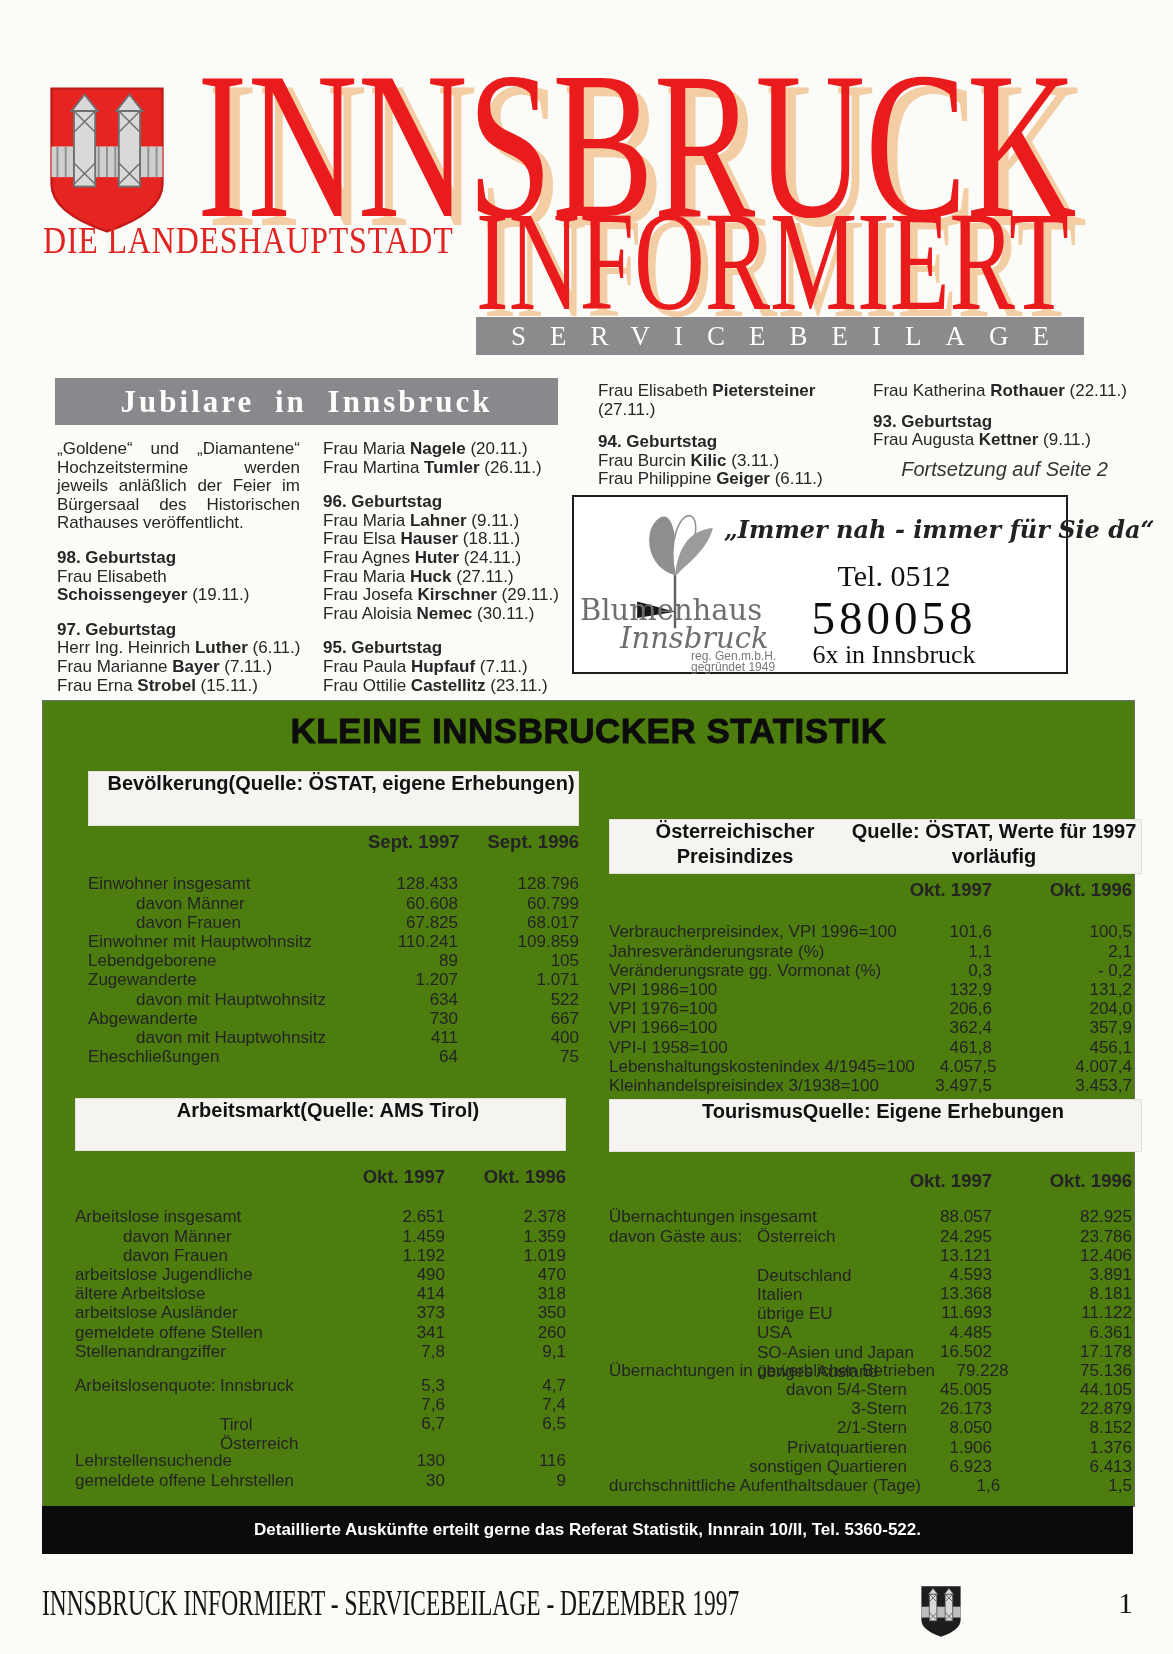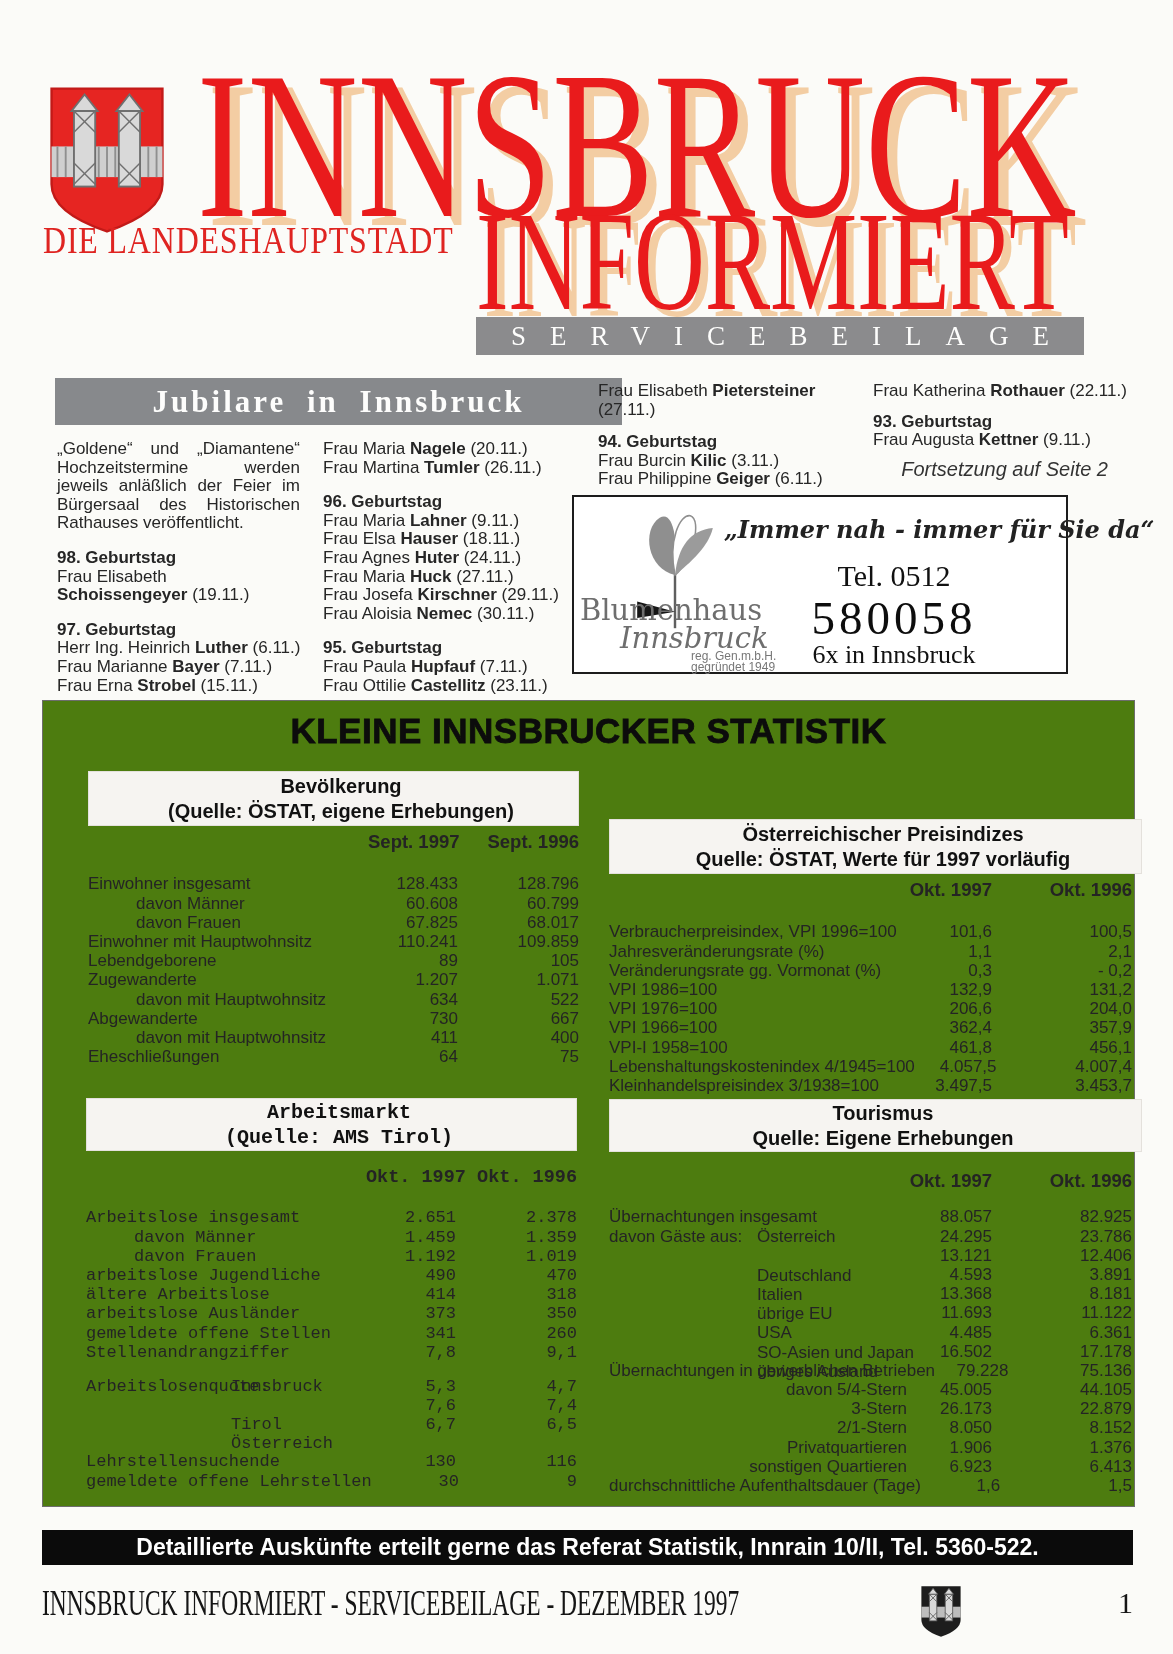--- a/index.html
+++ b/index.html
@@ -14,21 +14,21 @@
           color:#e91b1c;transform:scaleX(.725);transform-origin:left top;white-space:nowrap;
           text-shadow:14px 9px 0 #f3cda3;}
   .title2{left:476px;top:190px;font-family:"Liberation Serif",serif;font-size:142px;line-height:1;
           color:#e91b1c;transform:scaleX(.69);transform-origin:left top;white-space:nowrap;
           text-shadow:11px 7px 0 #f3cda3;}
   .banner{left:476px;top:317px;width:608px;height:38px;background:#8b8b8d;display:flex;
           align-items:center;justify-content:center;font-family:"Liberation Serif",serif;
           font-size:27px;color:#fdfdfc;letter-spacing:24px;text-indent:24px;white-space:nowrap;}
 
   
-  .jubar{left:55px;top:378px;width:567px;height:47px;background:#87898c;display:flex;align-items:center;
+  .jubar{left:55px;top:378px;width:503px;height:47px;background:#87898c;display:flex;align-items:center;
          justify-content:center;font-family:"Liberation Serif",serif;font-weight:bold;font-size:31px;
          color:#fdfdfc;letter-spacing:3px;word-spacing:10px;}
   .jcol{font-size:17px;line-height:18.6px;color:#262626;}
   .jcol .jline{white-space:nowrap;}
   .jcol .jline.wrap{white-space:normal;}
   .jcol .jname{font-weight:bold;}
   .jcol .jhead{font-weight:bold;white-space:nowrap;}
   .jcol .jpara{text-align:justify;white-space:normal;}
   .jcol .jnote{font-style:italic;font-size:20px;color:#333;text-align:right;white-space:nowrap;}
   #jcol1{left:57px;top:440px;width:243px;}
@@ -49,54 +49,54 @@
   .ad-brand1{left:6px;top:96px;font-family:"DejaVu Serif",serif;font-size:29px;color:#6e6e6e;}
   .ad-brand2{left:46px;top:124px;font-family:"DejaVu Serif",serif;font-style:italic;font-size:29px;color:#6e6e6e;}
   .ad-reg{left:117px;top:154px;font-size:12px;color:#777;line-height:11px;}
   .ad-tulip{left:55px;top:12px;}
 
   
   .panel{left:42px;top:700px;width:1091px;height:805px;background:#4d7c0f;border:1px solid #6d6d6d;}
   .panel-title{left:0;top:10px;width:100%;text-align:center;font-size:35px;font-weight:bold;
                letter-spacing:.5px;color:#0c0c0c;-webkit-text-stroke:.8px #0c0c0c;}
   .stat-table{position:absolute;}
-  .tbox{background:#f6f4f1;display:flex;flex-direction:column;justify-content:center;text-align:center;
+  .tbox{background:#f6f4f1;display:flex;flex-direction:row;justify-content:center;text-align:center;
         font-weight:bold;font-size:20px;line-height:25px;color:#111;box-shadow:0 0 0 1px #e4e1dc inset;padding-left:15px;}
   .trow{display:flex;align-items:flex-end;height:19.2px;font-size:17px;color:#242424;}
   .trow.h2{height:38.4px;}
   .tlabel{flex:1;position:relative;white-space:nowrap;overflow:visible;}
   .tlabel.ind{padding-left:48px;}
   .tlabel .sub{position:absolute;white-space:nowrap;}
   .tlabel .sub.right{position:static;display:block;text-align:right;}
   .tlabel .twoline div{line-height:19.2px;}
   .tval{text-align:right;white-space:nowrap;}
   .cols-row .tval{font-weight:bold;font-size:18.5px;}
   .lt{padding-left:22px;}
   .lt .tval.a{width:90px;padding-right:21px;}
   .lt .tval.b{width:100px;}
   .lt .tlabel .sub{left:145px;}
   .rt{padding-left:31px;}
   .rt .tval.a{width:85px;padding-right:20px;}
   .rt .tval.b{width:120px;padding-right:10px;}
   .rt .tlabel .sub{left:148px;}
   #t-bev{left:23px;top:70px;width:491px;}
   #t-preis{left:535px;top:70px;width:533px;margin-top:48px;}
-  #t-arb{left:21px;top:397px;width:491px;font-family:Liberation Mono, monospace;}
+  #t-arb{left:10px;top:397px;width:491px;}
   #t-tour{left:535px;top:398px;width:533px;}
   #t-bev .tbox,#t-preis .tbox{height:55px;}
   #t-arb .tbox,#t-tour .tbox{height:53px;}
   #t-bev .cols-row,#t-preis .cols-row{margin-top:8px;}
   #t-arb .cols-row{margin-top:18px;}
   #t-tour .cols-row{margin-top:21px;}
   #t-bev .rows,#t-preis .rows{margin-top:22px;}
   #t-arb .rows{margin-top:20px;}
   #t-tour .rows{margin-top:16px;}
 
-  .blackbar{left:42px;top:1506px;width:1091px;height:35px;background:#0b0b0b;display:flex;
-            align-items:center;justify-content:center;color:#fff;font-weight:bold;font-size:23px;margin-top:24px;}
+  .blackbar{left:42px;top:1506px;width:1091px;height:48px;background:#0b0b0b;display:flex;
+            align-items:center;justify-content:center;color:#fff;font-weight:bold;font-size:17px;}
 
   
   .pfoot-left{left:42px;top:1584px;font-family:"Liberation Serif",serif;font-size:35px;color:#151515;
               transform:scaleX(.67);transform-origin:left top;white-space:nowrap;}
   .pfoot-num{right:40px;top:1586px;font-family:"Liberation Serif",serif;font-size:30px;color:#151515;}
   .pfoot-shield{left:920px;top:1585px;}
 </style>
 </head>
 <body>
 

